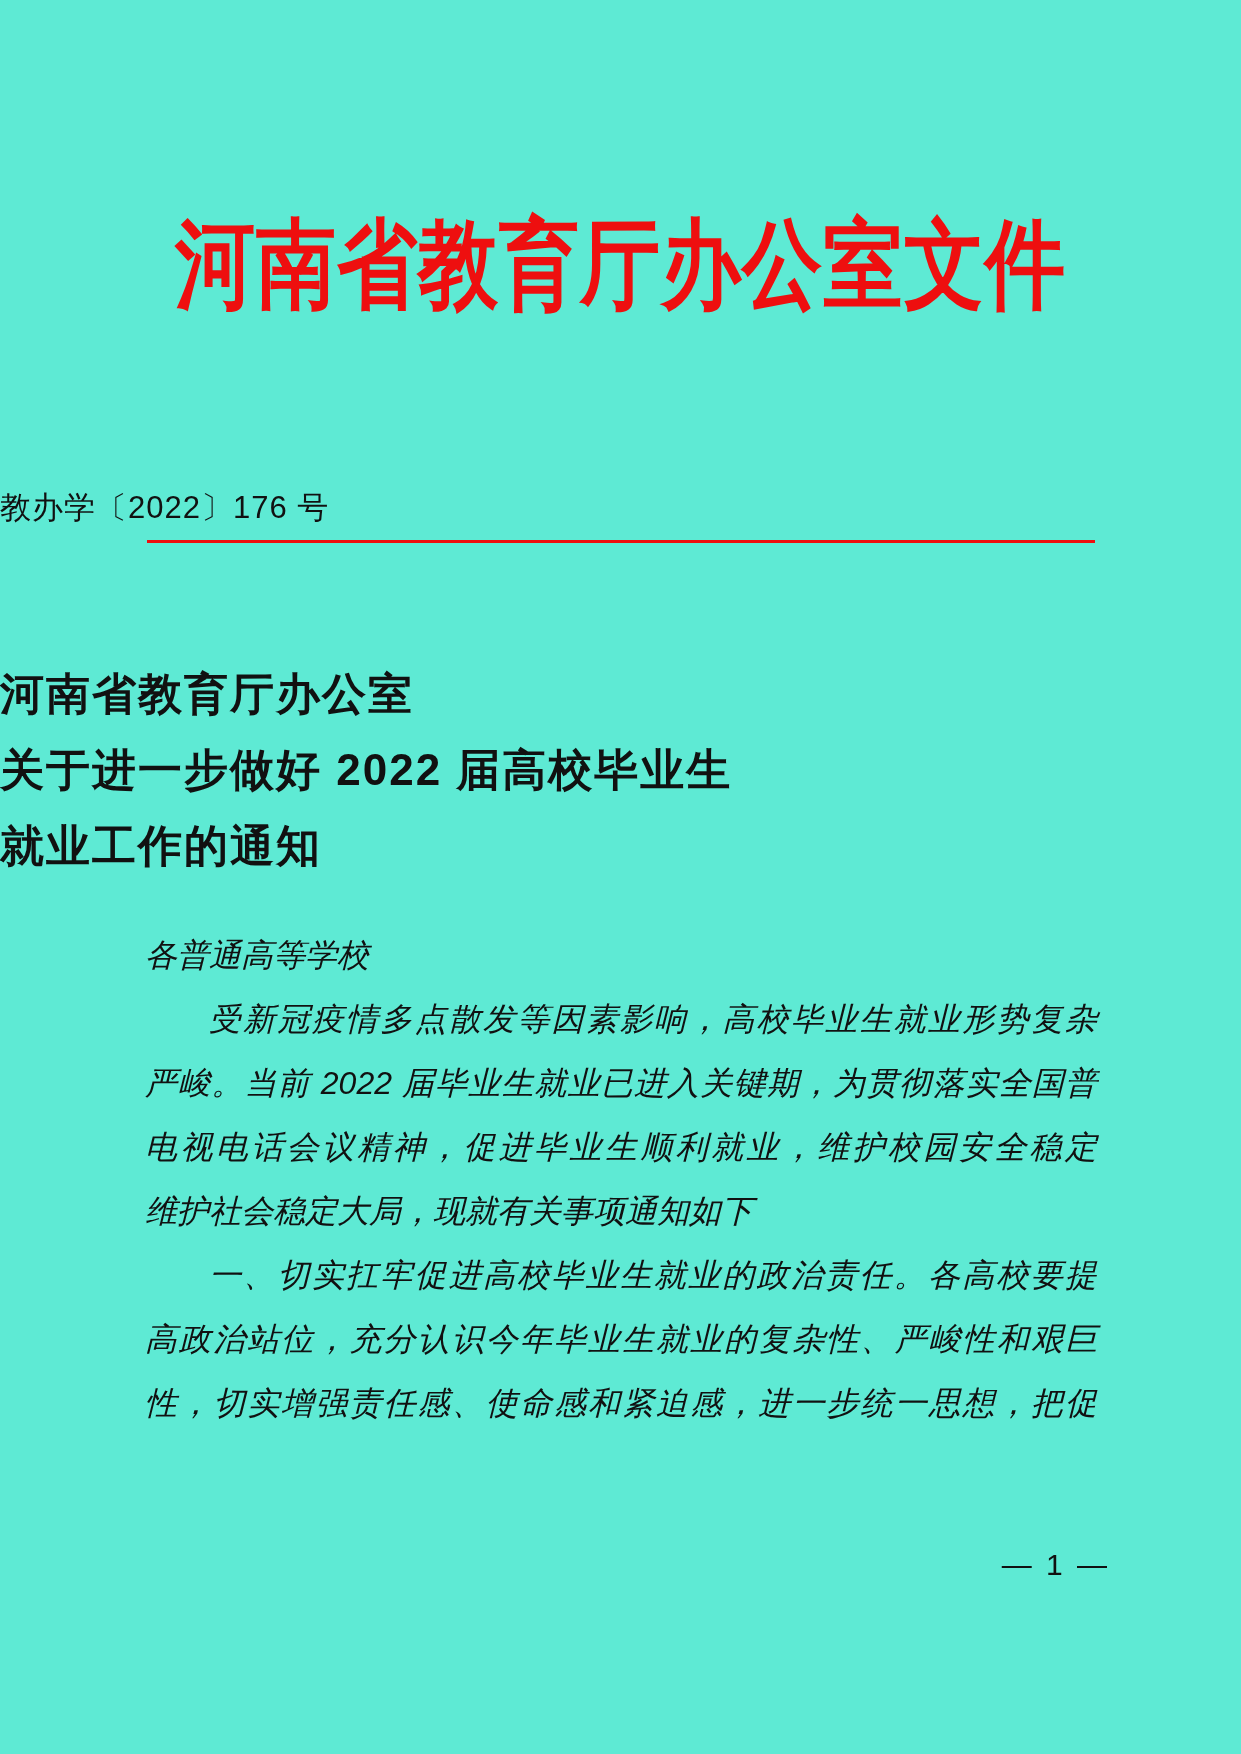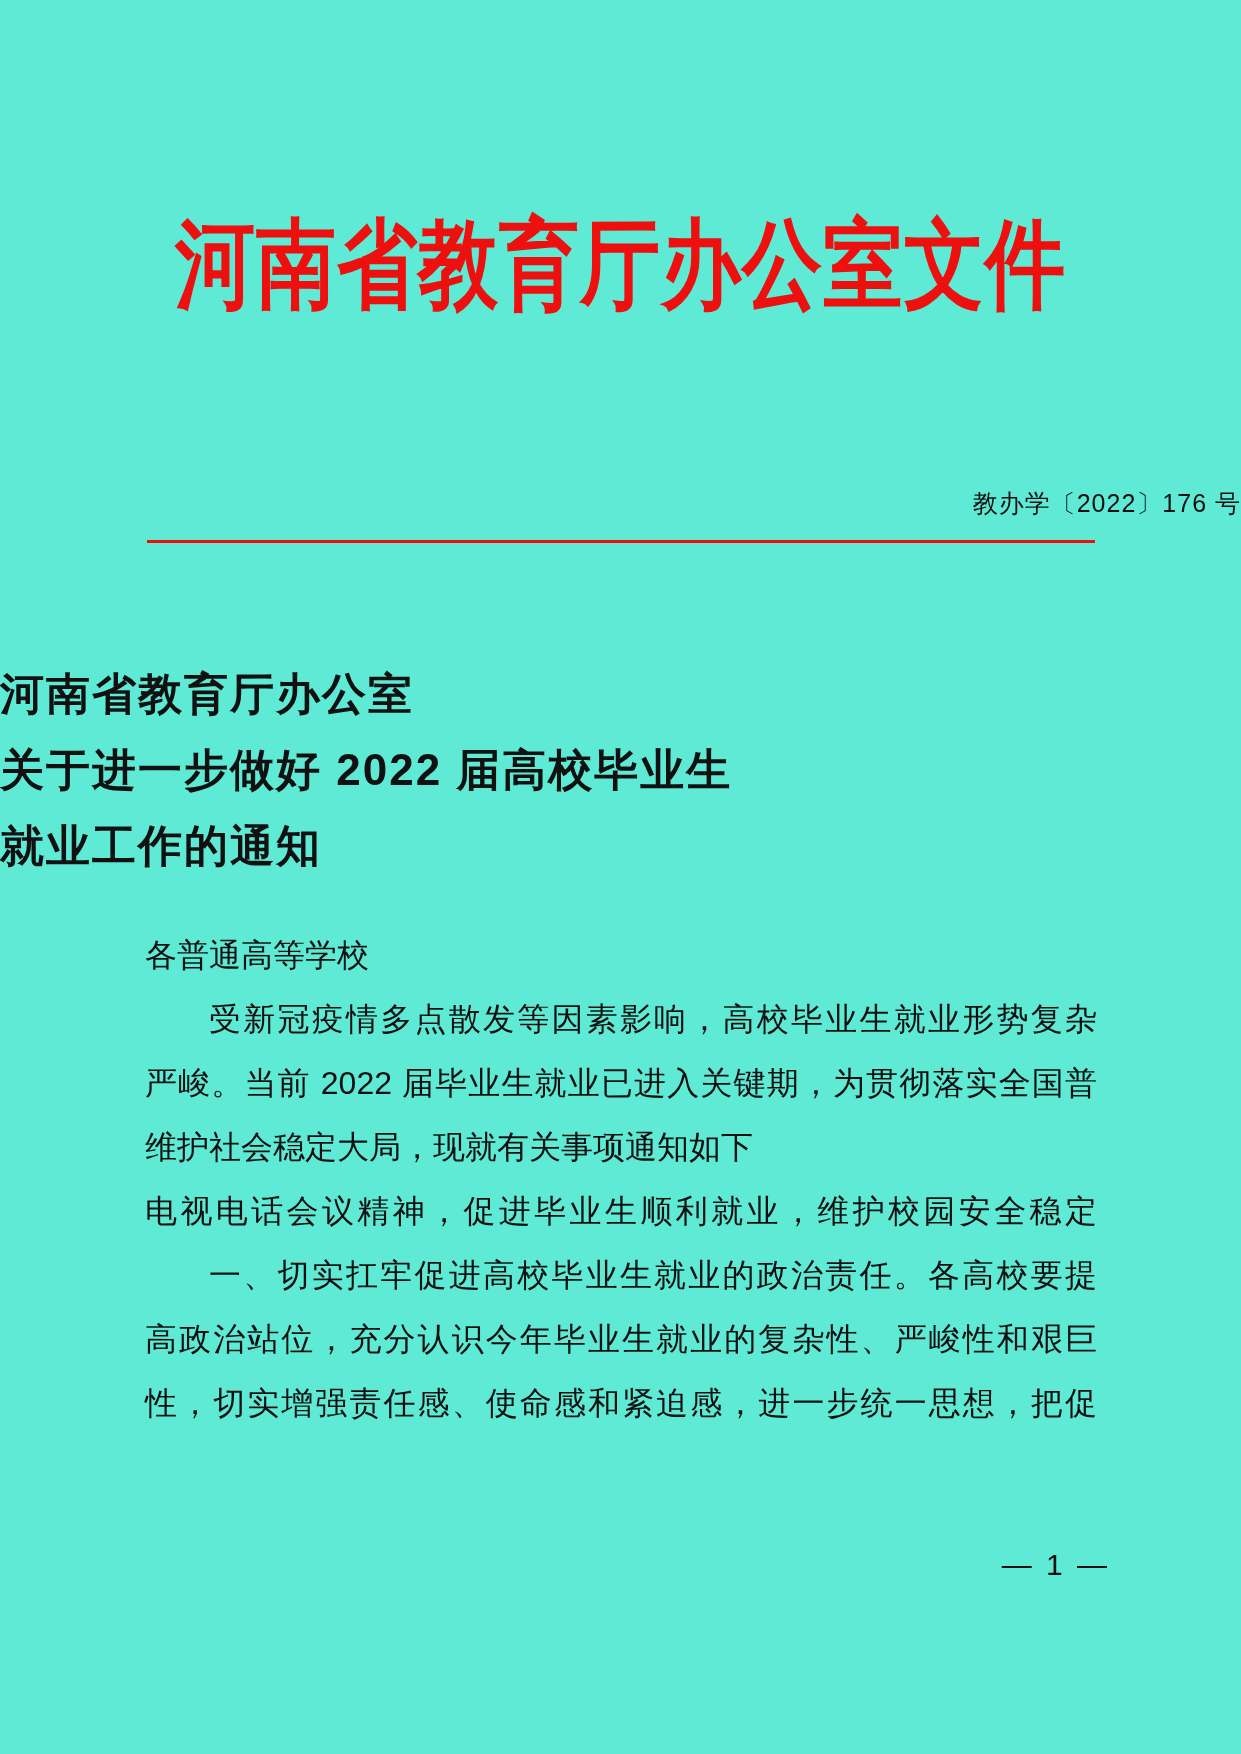--- a/index.html
+++ b/index.html
@@ -32,22 +32,22 @@
     color:var(--red);
     transform:scaleY(1.22);
     transform-origin:center;
     white-space:nowrap;
   }
   .doc-number{
     position:absolute;
     top:487px;
     left:0;
     width:100%;
-    text-align:right;
-    font-size:25px;
+    text-align:left;
+    font-size:31px;
     letter-spacing:1px;
   }
   .red-rule{
     position:absolute;
     top:540px;
     left:147px;
     width:948px;
     height:3px;
     background:var(--red);
   }
@@ -67,20 +67,21 @@
     top:923px;
     left:145px;
     width:952px;
     font-size:32px;
     line-height:64px;
     font-weight:500;
   }
   .line{
     height:64px;
     white-space:nowrap;
+    font-style:italic;
   }
   .line.fill{
     text-align:justify;
     text-align-last:justify;
   }
   .line.indent{
     padding-left:64px;
   }
   .page-number{
     position:absolute;
@@ -105,22 +106,22 @@
   <div class="doc-title">
     <div>河南省教育厅办公室</div>
     <div>关于进一步做好 2022 届高校毕业生</div>
     <div>就业工作的通知</div>
   </div>
 
   <div class="body-block">
     <div class="line">各普通高等学校</div>
     <div class="line fill indent">受新冠疫情多点散发等因素影响，高校毕业生就业形势复杂</div>
     <div class="line fill">严峻。当前 2022 届毕业生就业已进入关键期，为贯彻落实全国普</div>
+    <div class="line fill">电视电话会议精神，促进毕业生顺利就业，维护校园安全稳定</div>
     <div class="line">维护社会稳定大局，现就有关事项通知如下</div>
-    <div class="line fill">电视电话会议精神，促进毕业生顺利就业，维护校园安全稳定</div>
     <div class="line fill indent">一、切实扛牢促进高校毕业生就业的政治责任。各高校要提</div>
     <div class="line fill">高政治站位，充分认识今年毕业生就业的复杂性、严峻性和艰巨</div>
     <div class="line fill">性，切实增强责任感、使命感和紧迫感，进一步统一思想，把促</div>
   </div>
 
   <div class="page-number">— 1 —</div>
 
 </div>
 
 </body></html>

